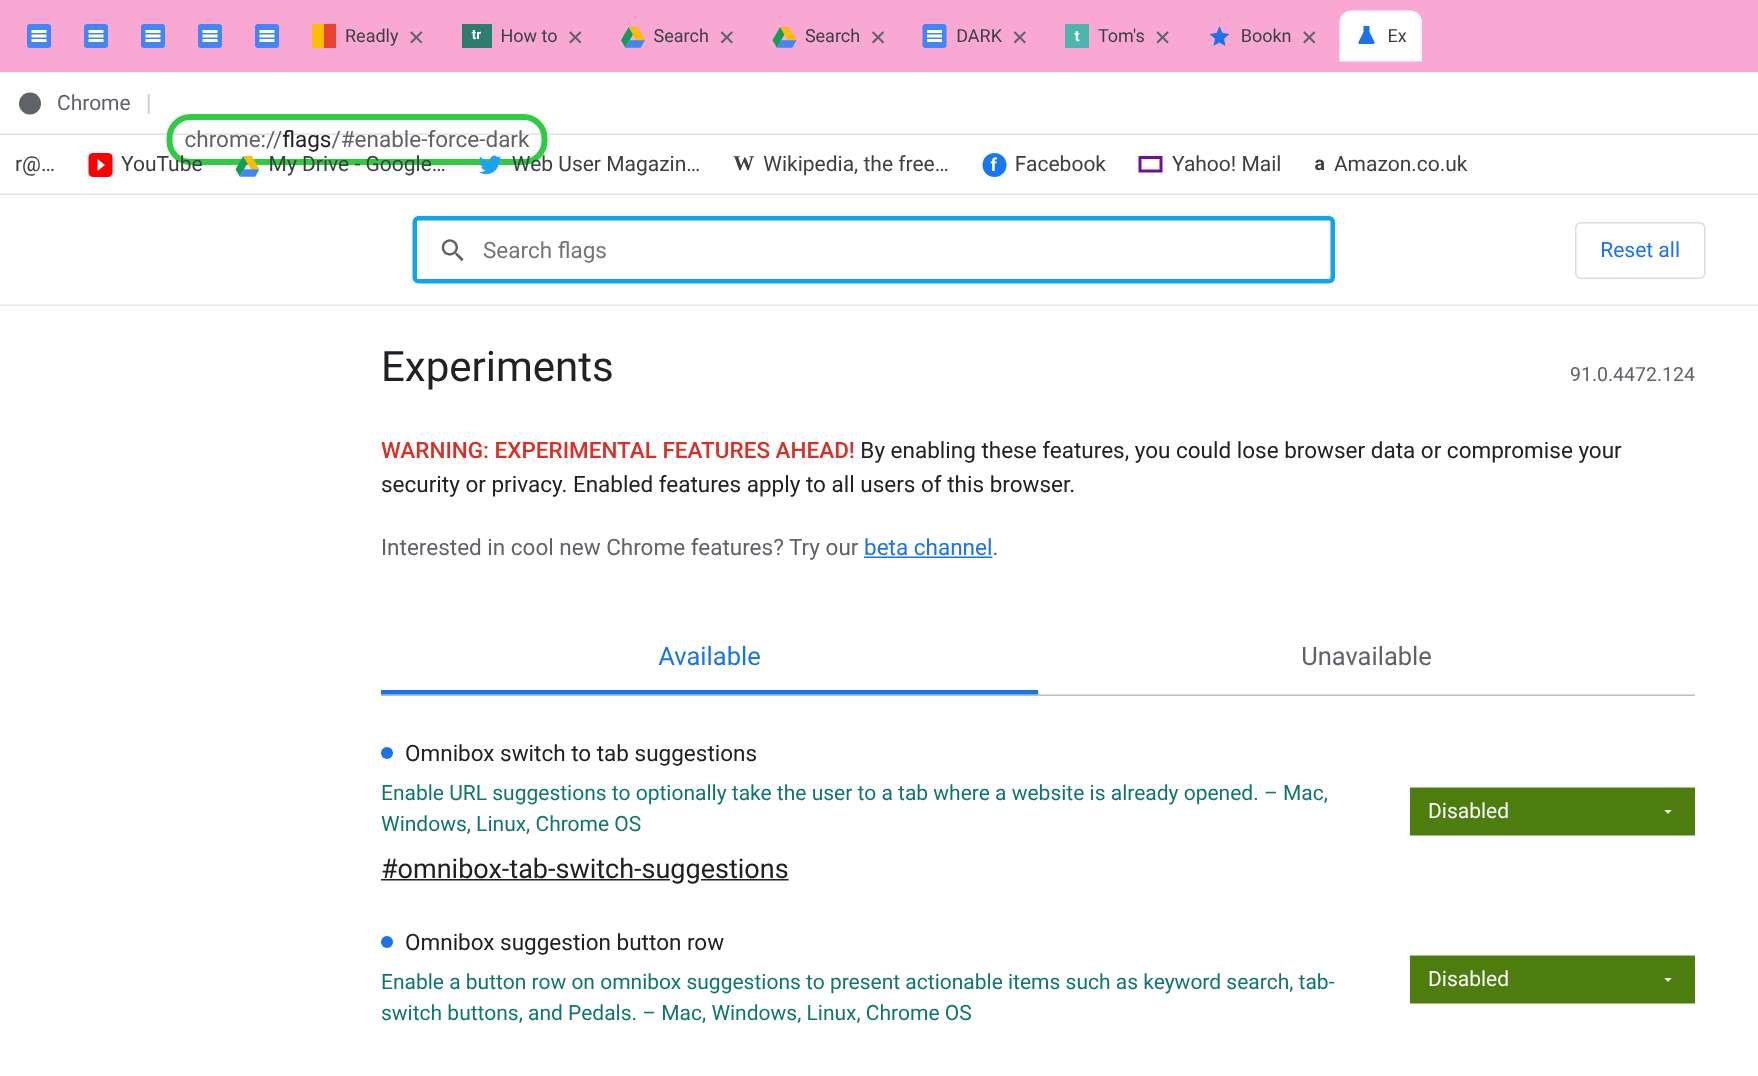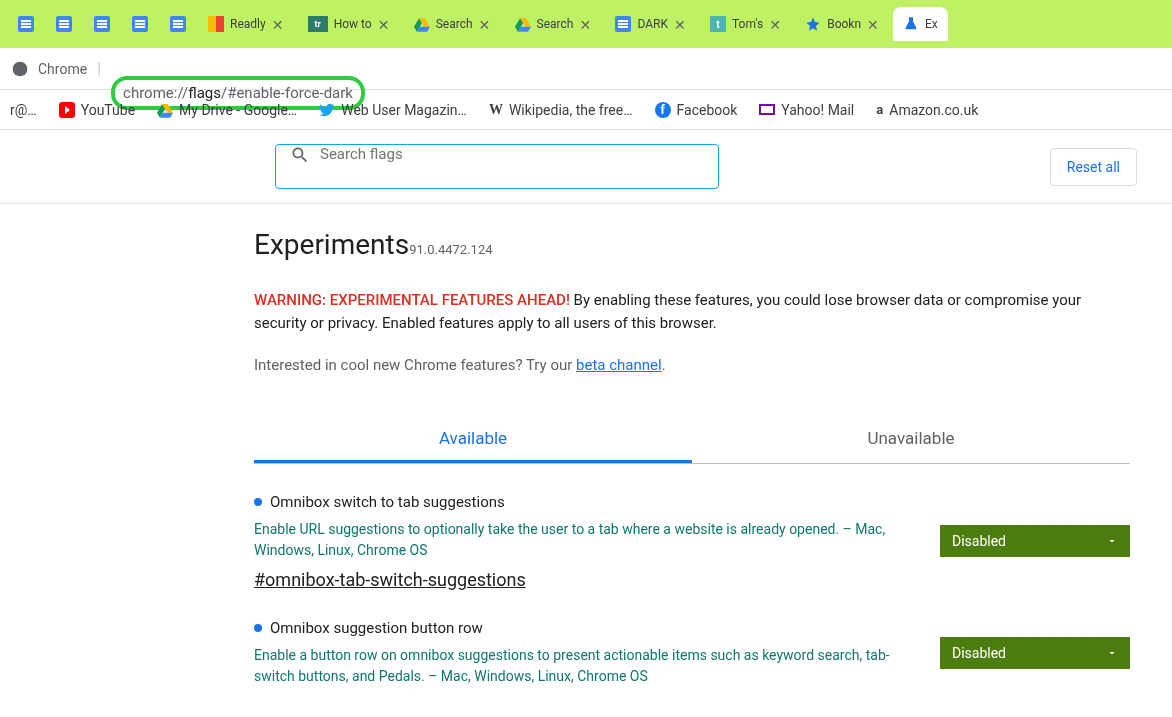--- a/index.html
+++ b/index.html
@@ -1,18 +1,18 @@
 <!DOCTYPE html>
 <html><head>
 <meta charset="utf-8">
 <style>
 * { margin: 0; padding: 0; box-sizing: border-box; font-family: -apple-system, BlinkMacSystemFont, "Segoe UI", Roboto, sans-serif; }
 body { background: #fff; width: 1172px; height: 717px; overflow: hidden; }
 
-.tab-strip { background: #bef264; height: 48px; display: flex; align-items: center; padding-left: 8px; }
+.tab-strip { background: #f9a8d4; height: 48px; display: flex; align-items: center; padding-left: 8px; }
 .tab { display: flex; align-items: center; height: 34px; padding: 0 10px; margin-right: 2px; border-radius: 8px 8px 0 0; font-size: 12px; color: #3c4043; gap: 6px; max-width: 115px; overflow: hidden; white-space: nowrap; }
 .tab.active { background: #fff; }
 .tab .doc-icon { width: 16px; height: 16px; background: #4285f4; border-radius: 2px; position: relative; flex-shrink: 0; }
 .tab .doc-icon::before { content: ''; position: absolute; left: 3px; top: 4px; width: 10px; height: 2px; background: #fff; box-shadow: 0 3px 0 #fff, 0 6px 0 #fff; }
 .tab .drive-icon { width: 16px; height: 16px; position: relative; flex-shrink: 0; }
 .tab .drive-icon::before { content: ''; position: absolute; width: 0; height: 0; border-left: 8px solid transparent; border-right: 8px solid transparent; border-bottom: 14px solid #0f9d58; }
 .tab .readvly-icon { width: 16px; height: 16px; background: linear-gradient(90deg, #fbbc04 50%, #ea4335 50%); flex-shrink: 0; }
 .tab .tr-icon { width: 20px; height: 16px; background: #2d7d6e; color: #fff; font-size: 9px; display: flex; align-items: center; justify-content: center; font-weight: bold; flex-shrink: 0; }
 .tab .t-icon { width: 16px; height: 16px; background: #4db6ac; color: #fff; font-size: 10px; display: flex; align-items: center; justify-content: center; font-weight: bold; flex-shrink: 0; }
 .tab .star-icon { width: 16px; height: 16px; color: #1a73e8; flex-shrink: 0; }
@@ -31,27 +31,27 @@
 .yt-icon::before { content: ''; position: absolute; left: 6px; top: 4px; border-left: 5px solid #fff; border-top: 4px solid transparent; border-bottom: 4px solid transparent; }
 .fb-icon { width: 16px; height: 16px; border-radius: 50%; background: #1877f2; color: #fff; font-weight: bold; font-size: 12px; display: flex; align-items: center; justify-content: center; }
 .wiki-icon { font-family: serif; font-weight: bold; font-size: 14px; }
 .twitter-icon { width: 16px; height: 16px; }
 .yahoo-icon { width: 16px; height: 11px; background: #720e9e; position: relative; }
 .yahoo-icon::before { content: ''; position: absolute; left: 2px; top: 2px; right: 2px; bottom: 2px; background: #fff; }
 .amz-icon { font-weight: bold; font-size: 13px; }
 .drive-bm { width: 16px; height: 16px; }
 
 .search-row { width: 100%; max-width: 1130px; display: flex; align-items: center; padding: 14px 0; margin: 0 auto; }
-.search-box { width: 444px; height: 45px; border: 1px solid #0ea5e9; border-radius: 4px; display: flex; align-items: flex-start; padding: 0 14px; gap: 10px; margin-left: 254px; }
+.search-box { width: 615px; height: 45px; border: 3px solid #0ea5e9; border-radius: 4px; display: flex; align-items: center; padding: 0 14px; gap: 10px; margin-left: 254px; }
 .search-box svg { width: 20px; height: 20px; fill: #5f6368; }
 .search-box input { border: none; outline: none; font-size: 15px; flex: 1; color: #5f6368; }
 .reset-btn { margin-left: auto; margin-right: 14px; border: 1px solid #dadce0; background: #fff; color: #1a73e8; padding: 10px 16px; border-radius: 4px; font-size: 14px; }
 
 .main { width: 876px; margin-left: 254px; }
-.page-header { display: flex; justify-content: flex-start; align-items: baseline; padding-top: 24px; }
+.page-header { display: flex; justify-content: space-between; align-items: baseline; padding-top: 24px; }
 .page-title { font-size: 28px; font-weight: 400; color: #202124; }
 .version { font-size: 13px; color: #5f6368; }
 
 .warning-block { margin-top: 28px; font-size: 15px; line-height: 1.5; color: #202124; }
 .warning-red { color: #d93025; font-weight: 500; }
 .beta-line { margin-top: 22px; color: #5f6368; font-size: 15px; }
 .beta-line a { color: #1a73e8; }
 
 .tabs { display: flex; margin-top: 42px; border-bottom: 1px solid #bdbdbd; }
 .tabs .tabbtn { flex: 1; text-align: center; padding: 12px 0; font-size: 17px; color: #5f6368; border-bottom: 3px solid transparent; }

